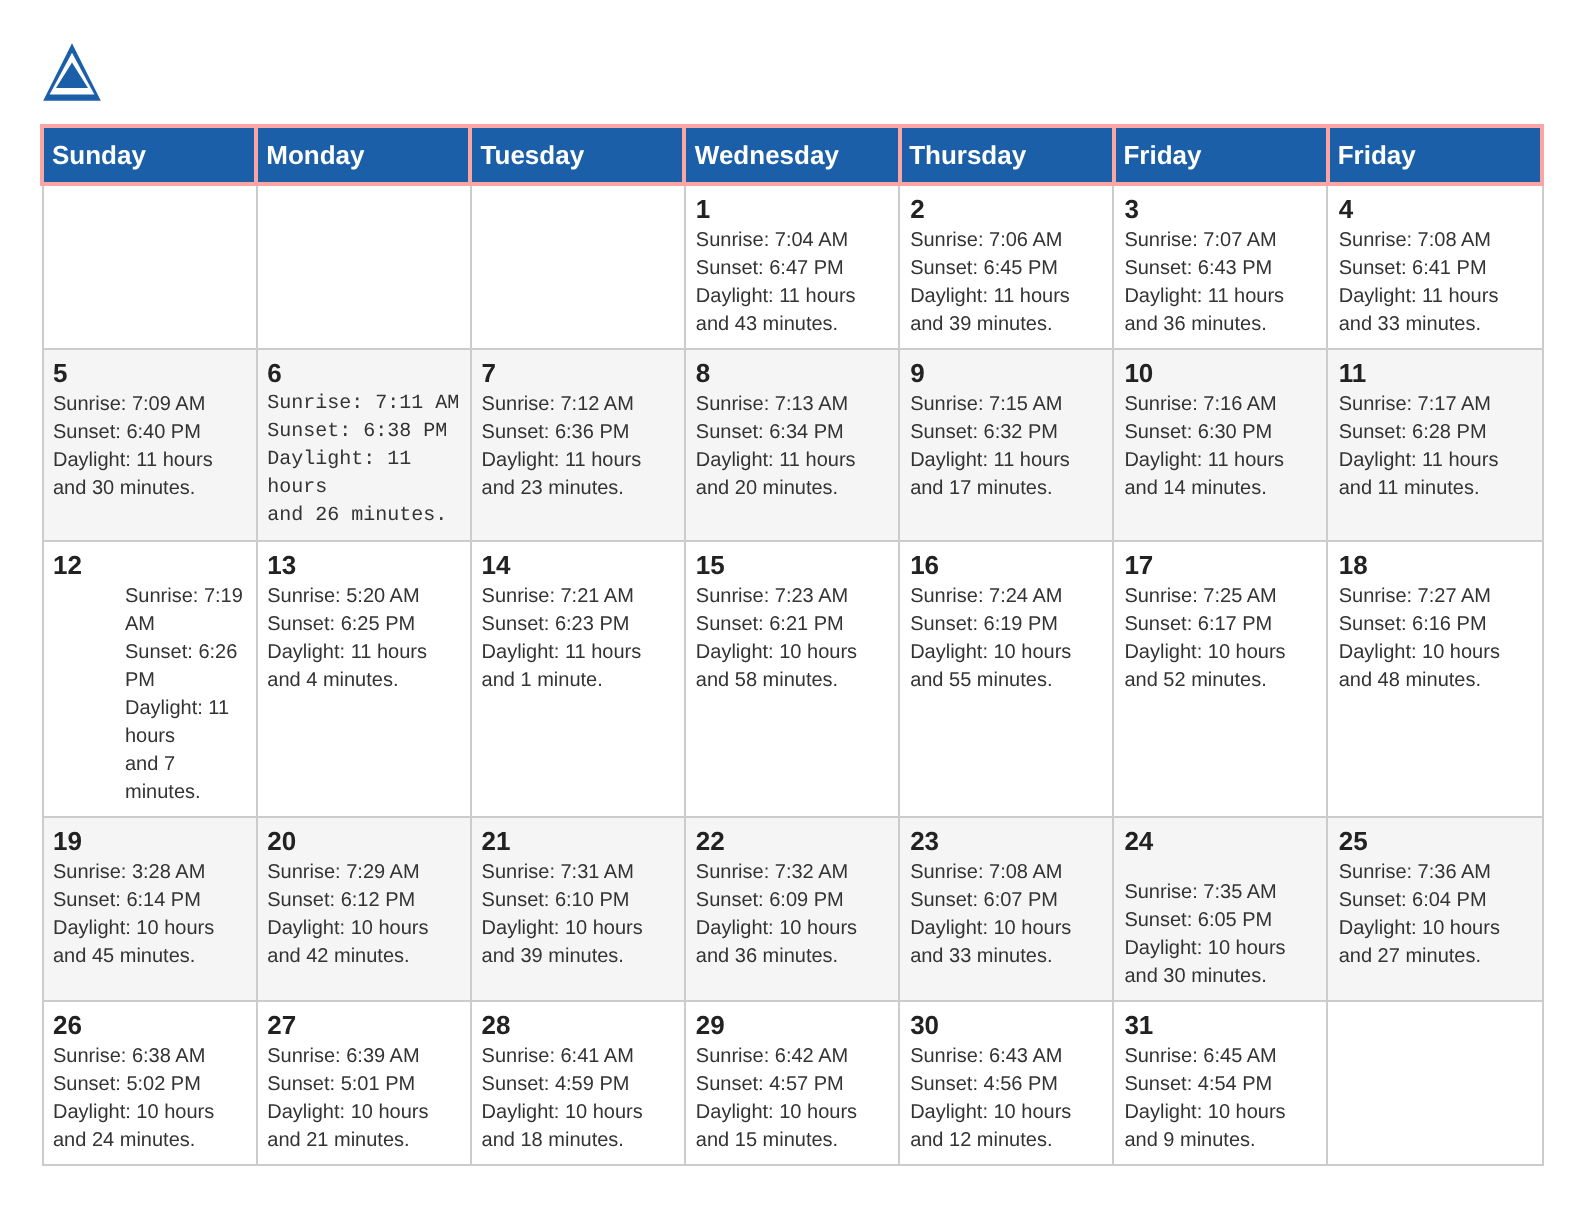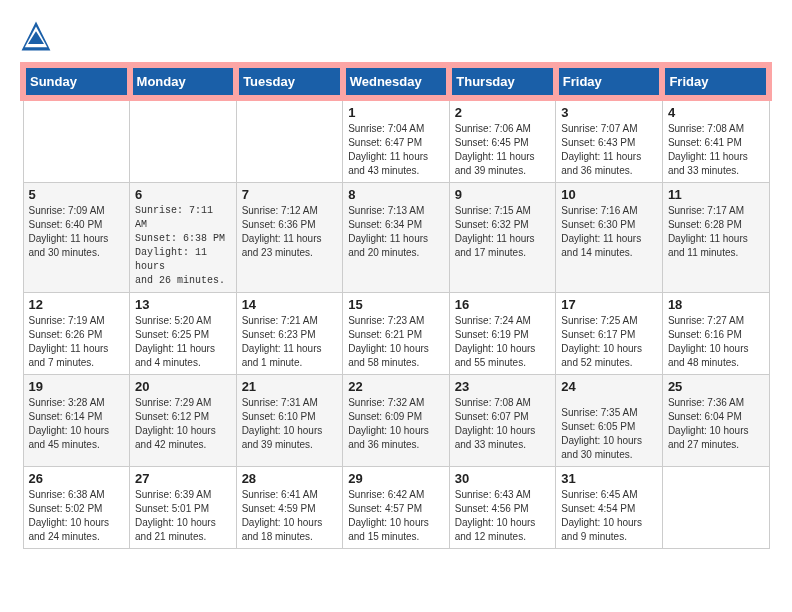--- a/index.html
+++ b/index.html
@@ -50,21 +50,21 @@
       border-collapse: collapse;
       border: 1px solid #ccc;
     }
     .calendar th {
       background: #1a5fa8;
       color: #fff;
       font-size: 13px;
       font-weight: bold;
       padding: 6px 4px;
       text-align: left;
-      border: 6px solid #fca5a5;
+      border: 2px solid #fca5a5;
     }
     .calendar td {
       vertical-align: top;
       border: 1px solid #ccc;
       padding: 4px 5px;
       width: calc(100% / 7);
       min-height: 80px;
       font-size: 10.5px;
       color: #222;
       background: #fff;
@@ -206,21 +206,21 @@
           <span class="day-number">11</span>
           <div class="day-info" style="white-space: pre-line;">Sunrise: 7:17 AM
 Sunset: 6:28 PM
 Daylight: 11 hours
 and 11 minutes.</div>
         </td>
       </tr>
       <tr>
         <td>
           <span class="day-number">12</span>
-          <div class="day-info" style="white-space: pre-line;">Sunrise: 7:19 AM
+          <div class="day-info" style="white-space: pre-line; margin-left: 36px;">Sunrise: 7:19 AM
 Sunset: 6:26 PM
 Daylight: 11 hours
 and 7 minutes.</div>
         </td>
         <td>
           <span class="day-number">13</span>
           <div class="day-info" style="white-space: pre-line;">Sunrise: 5:20 AM
 Sunset: 6:25 PM
 Daylight: 11 hours
 and 4 minutes.</div>

